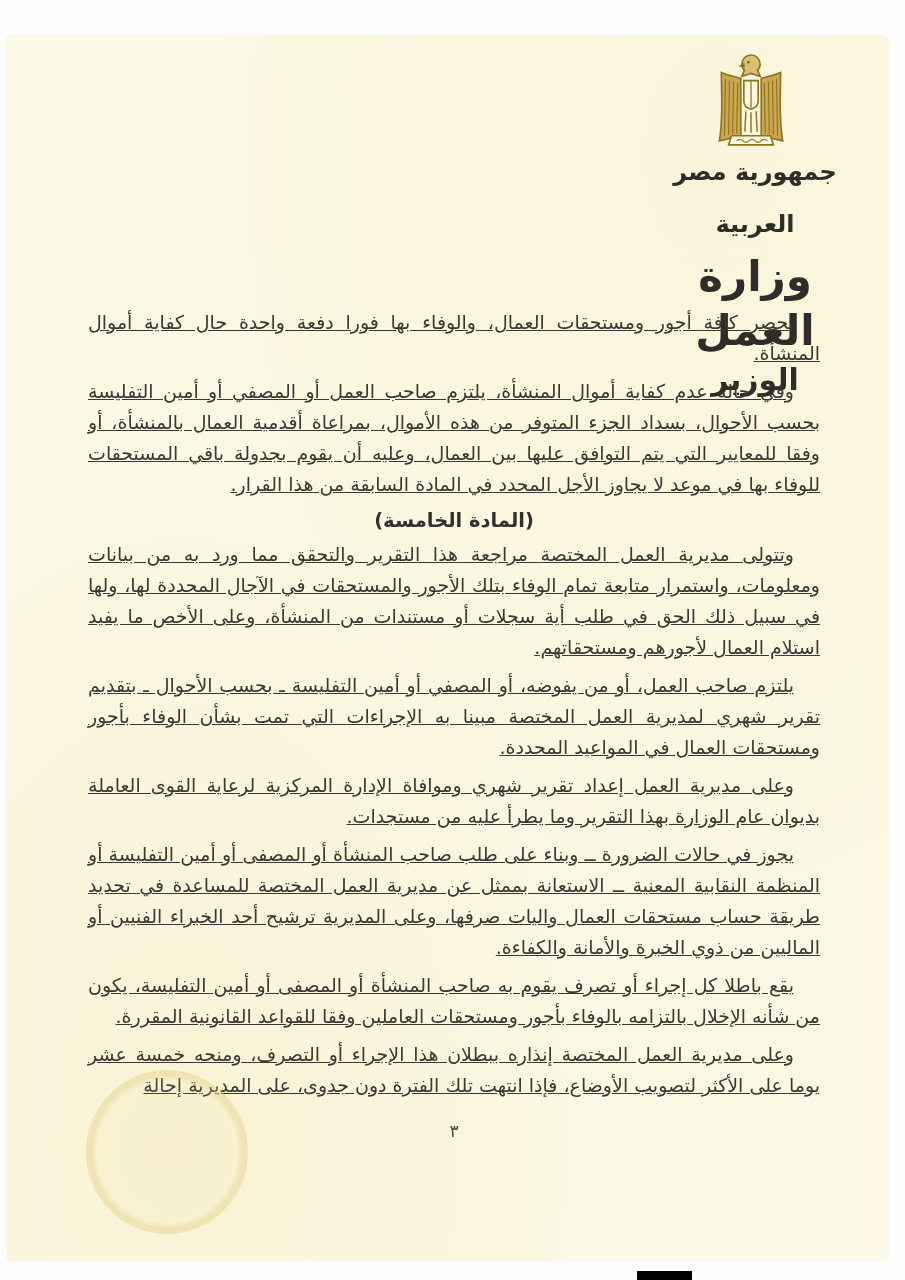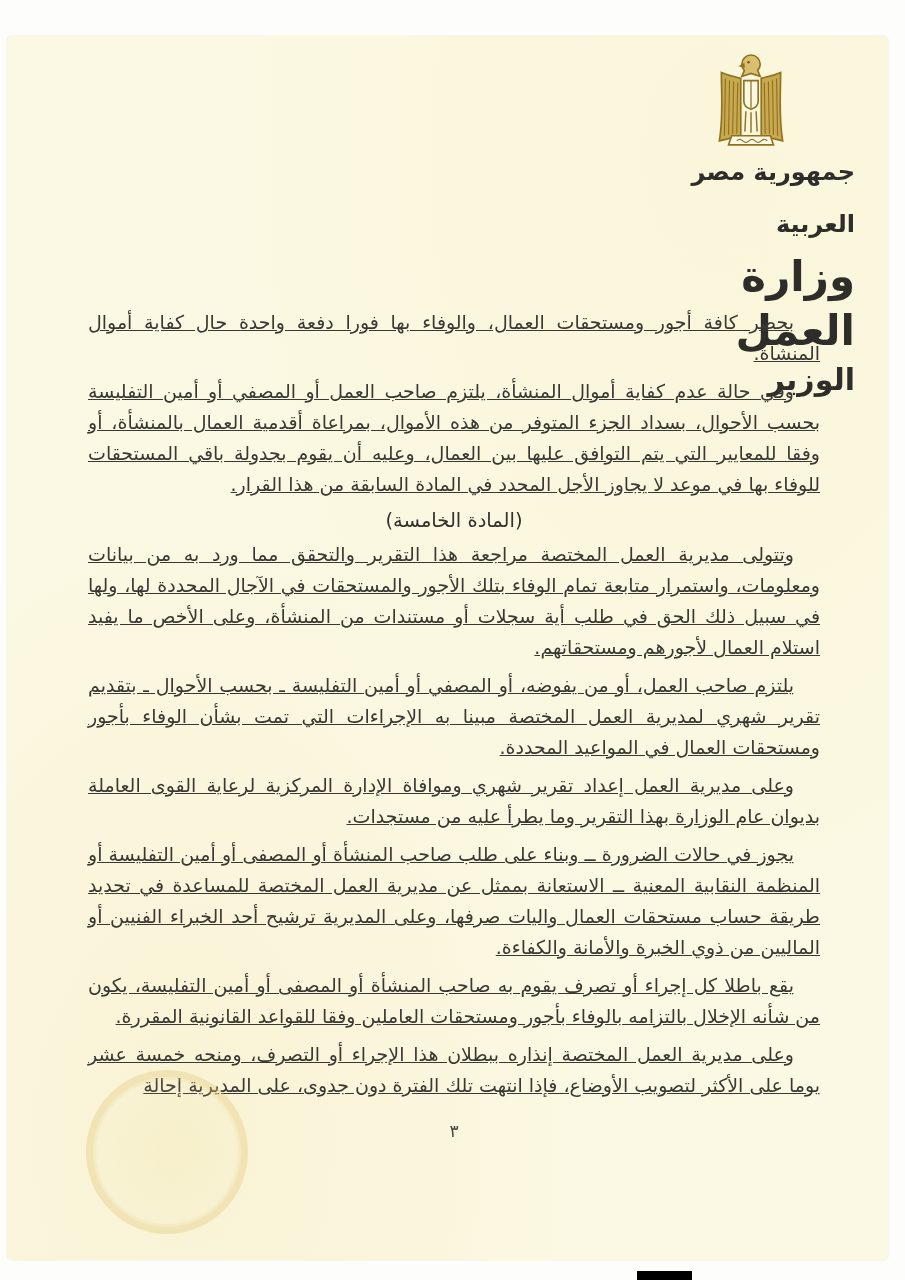--- a/index.html
+++ b/index.html
@@ -30,21 +30,21 @@
     top: 54px; left: 710px;
     width: 82px; height: 94px;
   }
 
   
   .masthead {
     position: absolute;
     top: 146px; left: 655px;
     width: 200px;
     direction: rtl;
-    text-align: right;
+    text-align: center;
     color: #2e2d29;
   }
   .masthead .line1 { font-size: 24px; font-weight: bold; line-height: 52px; letter-spacing: -1px; }
   .masthead .line2 { font-size: 42px; font-weight: bold; line-height: 54px; }
   .masthead .line3 { font-size: 30px; font-weight: bold; line-height: 44px; }
 
   
   .content {
     position: absolute;
     top: 300px; left: 88px; right: 85px;
@@ -55,21 +55,21 @@
     font-size: 19px;
     line-height: 31px;
     text-align: justify;
     text-align-last: right;
     text-indent: 26px;
     margin: 7px 0;
     text-decoration: underline;
   }
   .article-heading {
     font-size: 19.5px;
-    font-weight: normal;
+    font-weight: bold;
     text-align: center;
     text-align-last: center;
     margin: 9px 0 6px 0;
     color: #33312c;
   }
   .page-number {
     margin-top: 20px;
     text-align: center;
     text-align-last: center;
     font-size: 17px;

